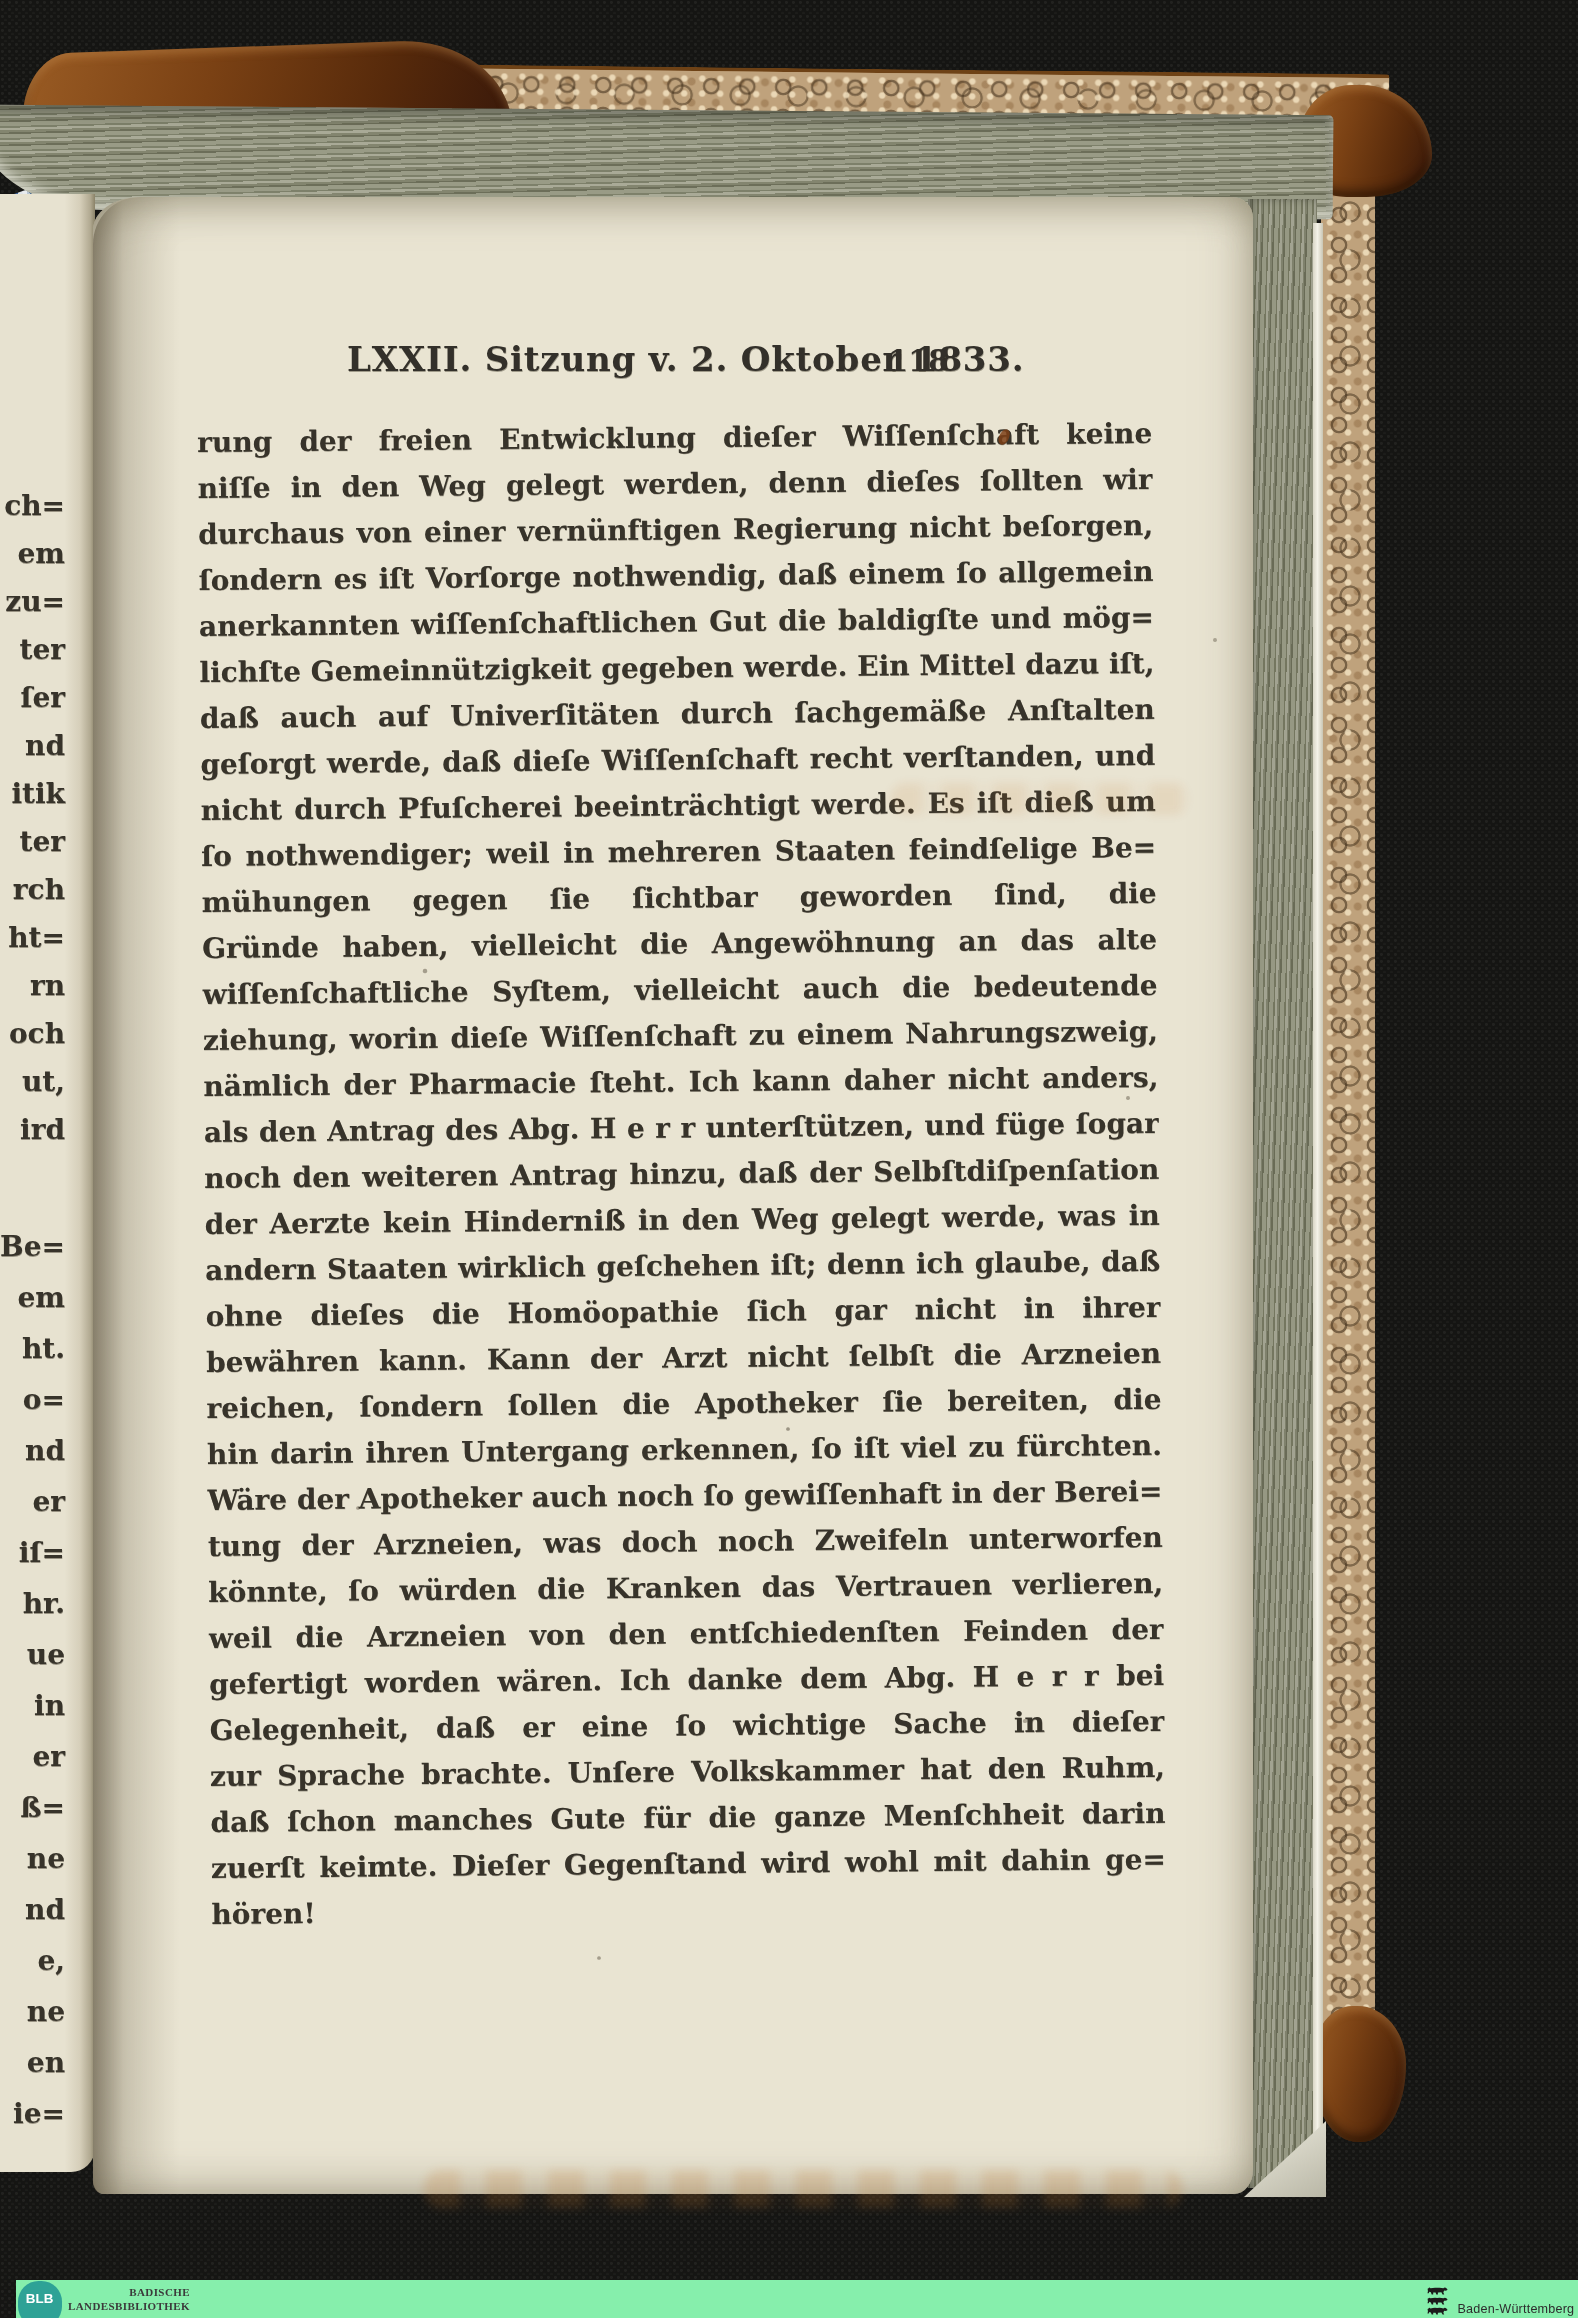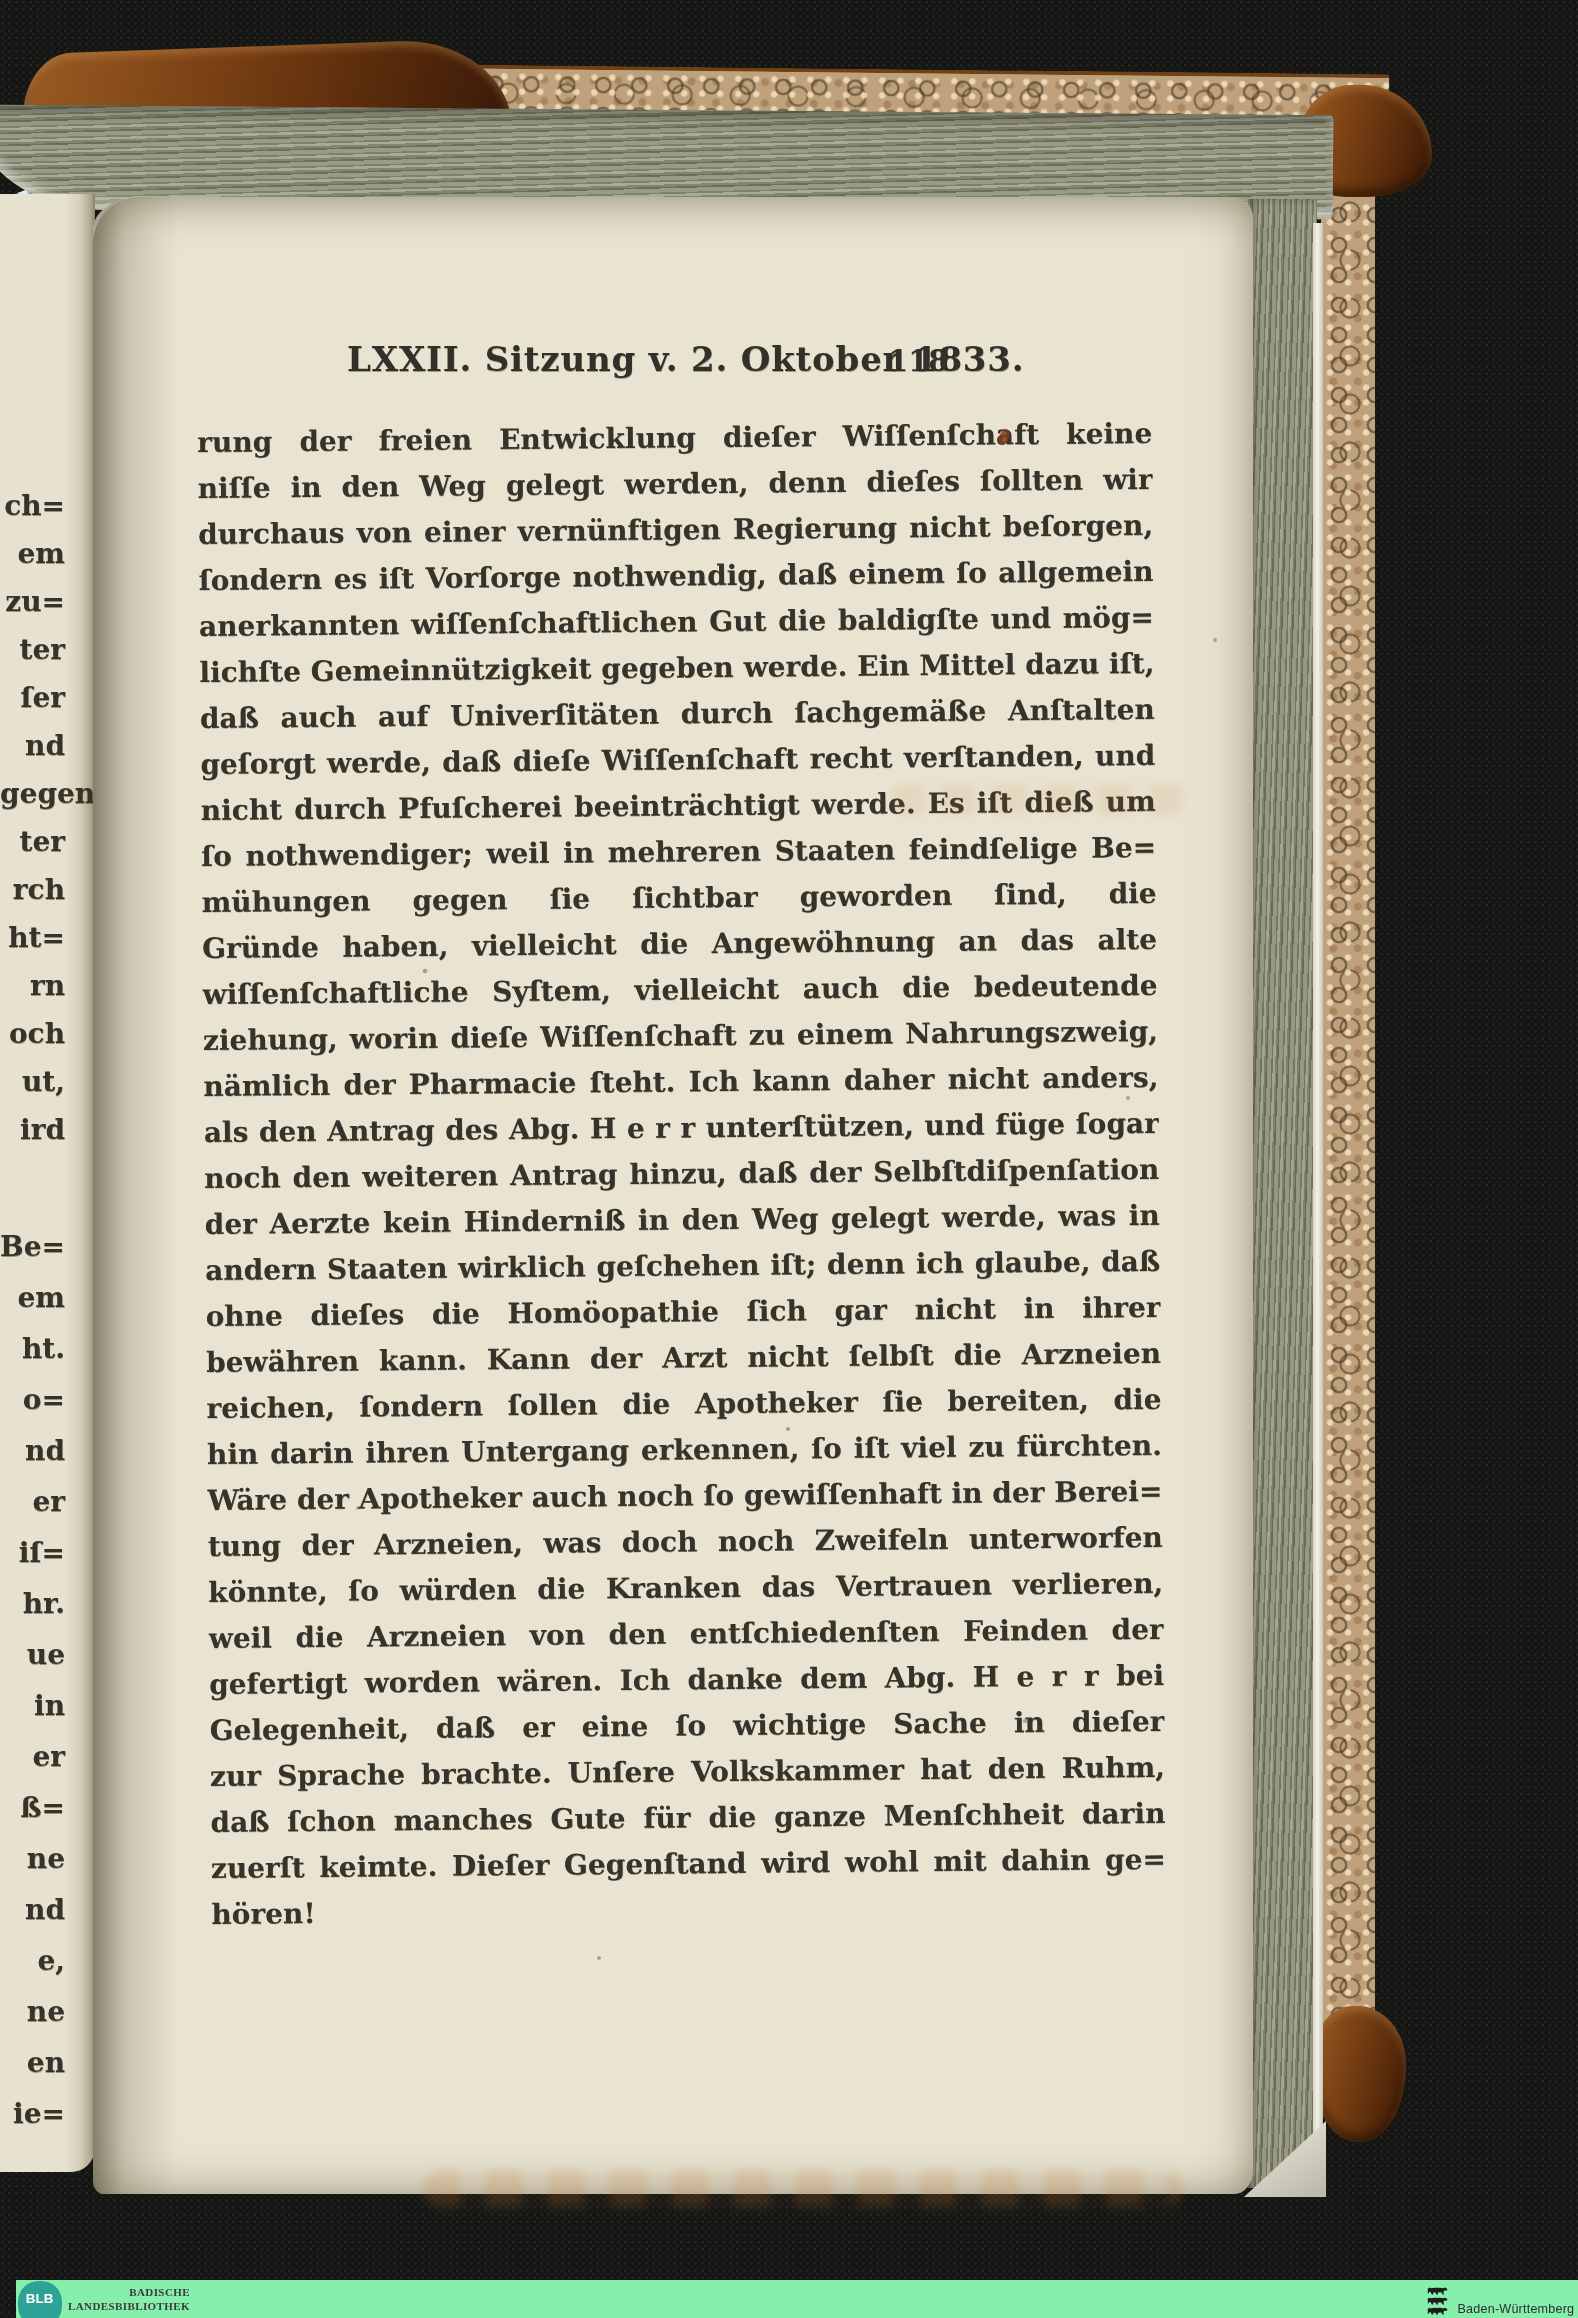--- a/index.html
+++ b/index.html
@@ -132,21 +132,21 @@
 <div class="abs fore-edge-wedge"></div>
 
 <div class="abs left-page-sliver">
   <div class="fragments upper">
       <div>ch=</div>
       <div>em</div>
       <div>zu=</div>
       <div>ter</div>
       <div>ſer</div>
       <div>nd</div>
-      <div>gegen</div>
+      <div>itik</div>
       <div>ter</div>
       <div>rch</div>
       <div>ht=</div>
       <div>rn</div>
       <div>och</div>
       <div>ut,</div>
       <div>ird</div>
     </div>
   <div class="fragments lower">
       <div>Be=</div>

